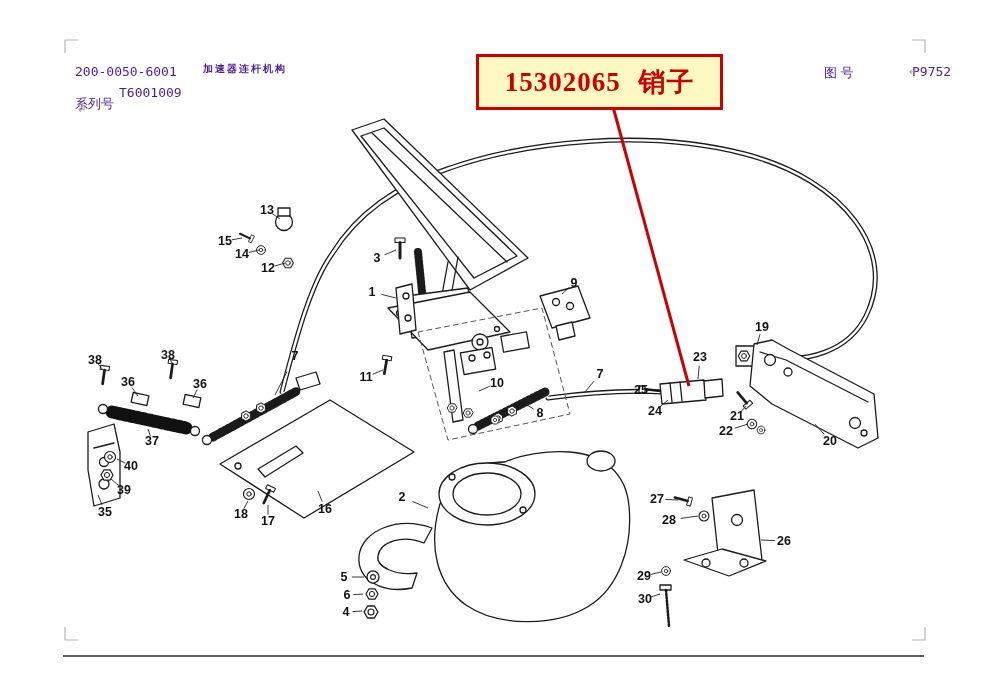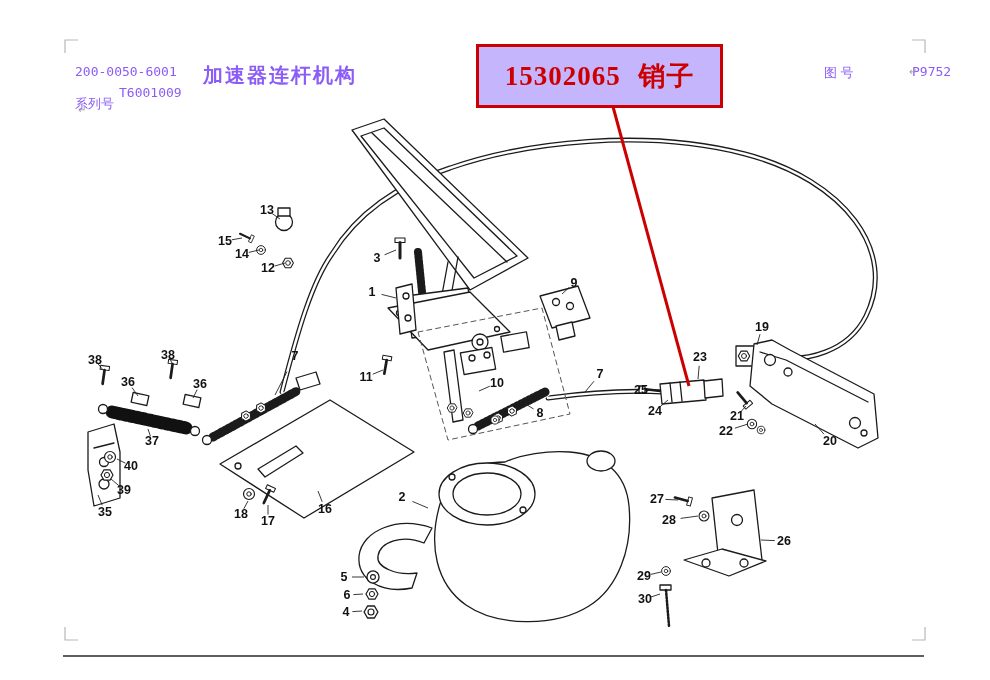--- a/index.html
+++ b/index.html
@@ -1,25 +1,25 @@
 <!DOCTYPE html>
 <html><head>
 <meta charset="utf-8">
 <style>
   html,body{margin:0;padding:0}
   body{width:990px;height:680px;background:#ffffff;position:relative;overflow:hidden;
        font-family:"Liberation Sans",sans-serif;}
-  .hdr{position:absolute;color:#8b5cf6;font-size:13px;white-space:nowrap}
+  .hdr{position:absolute;color:#4c1d95;font-size:13px;white-space:nowrap}
   .mono{font-family:"DejaVu Sans Mono",monospace}
-  .title{font-weight:bold;font-size:20px;letter-spacing:2px;font-family:Liberation Serif, serif}
+  .title{font-weight:bold;font-size:10px;letter-spacing:2px;font-family:Liberation Serif, serif}
   .bold{font-weight:normal}
   .mark{color:#9a9a9a;font-size:10px}
   #diagram-svg{position:absolute;left:0;top:0}
-  #callout-box{position:absolute;left:476px;top:44px;width:247px;height:64px;
-               border:3px solid #cc0000;box-sizing:border-box;background:#c4b5fd;
+  #callout-box{position:absolute;left:476px;top:54px;width:247px;height:56px;
+               border:3px solid #cc0000;box-sizing:border-box;background:#fef9c3;
                display:flex;align-items:center;justify-content:center}
   #callout-text{color:#cc0000;font-family:"Liberation Serif",serif;font-weight:bold;
                 font-size:27px;letter-spacing:1px;word-spacing:10px;white-space:nowrap}
   #part-labels text{font-family:"Liberation Sans",sans-serif;font-size:12.5px;font-weight:bold;
                     fill:#111;text-anchor:middle;dominant-baseline:central}
 </style>
 </head>
 <body>
 
 <div class="page">

